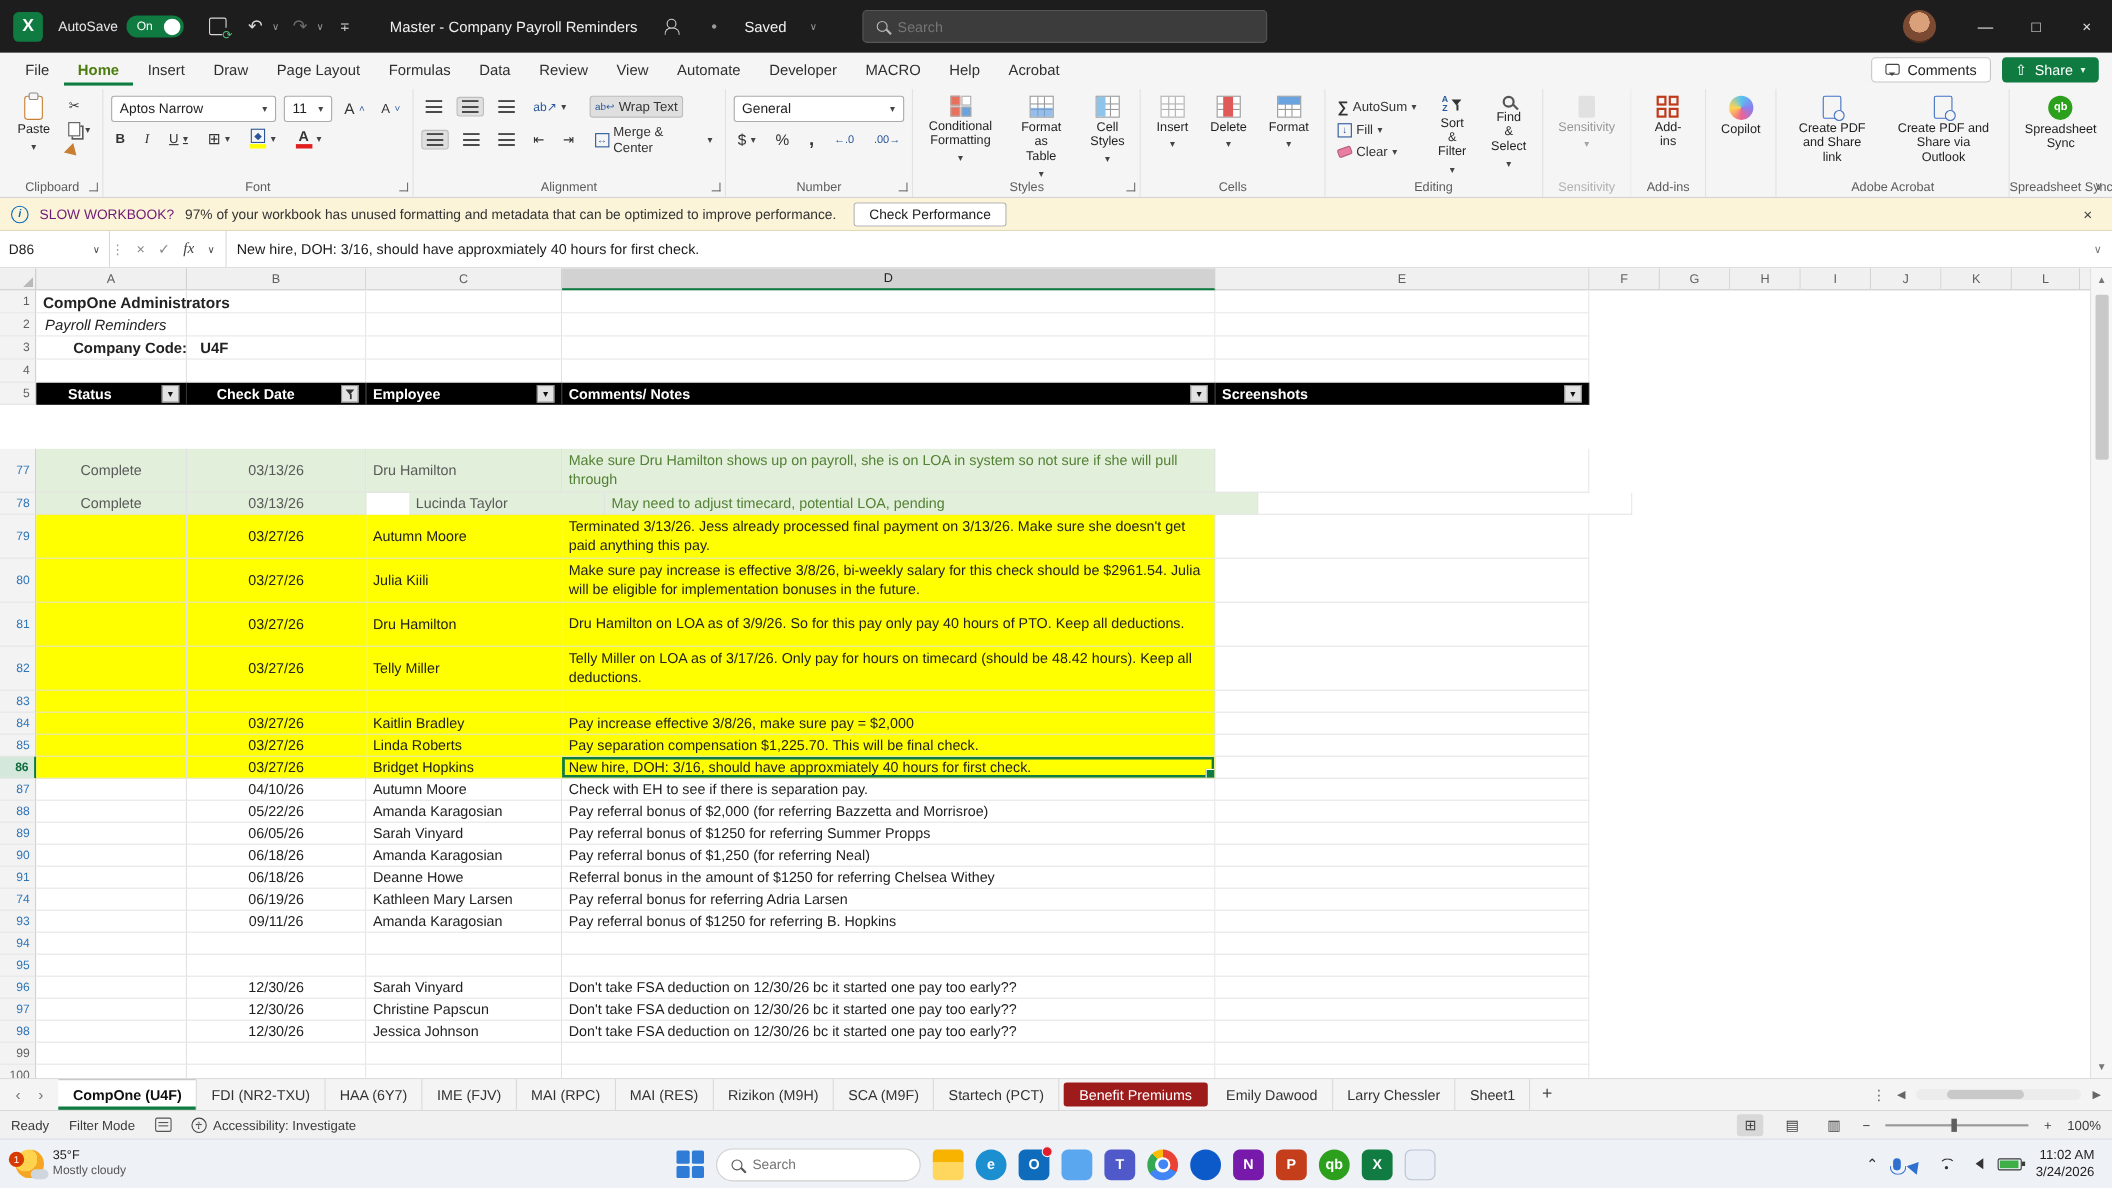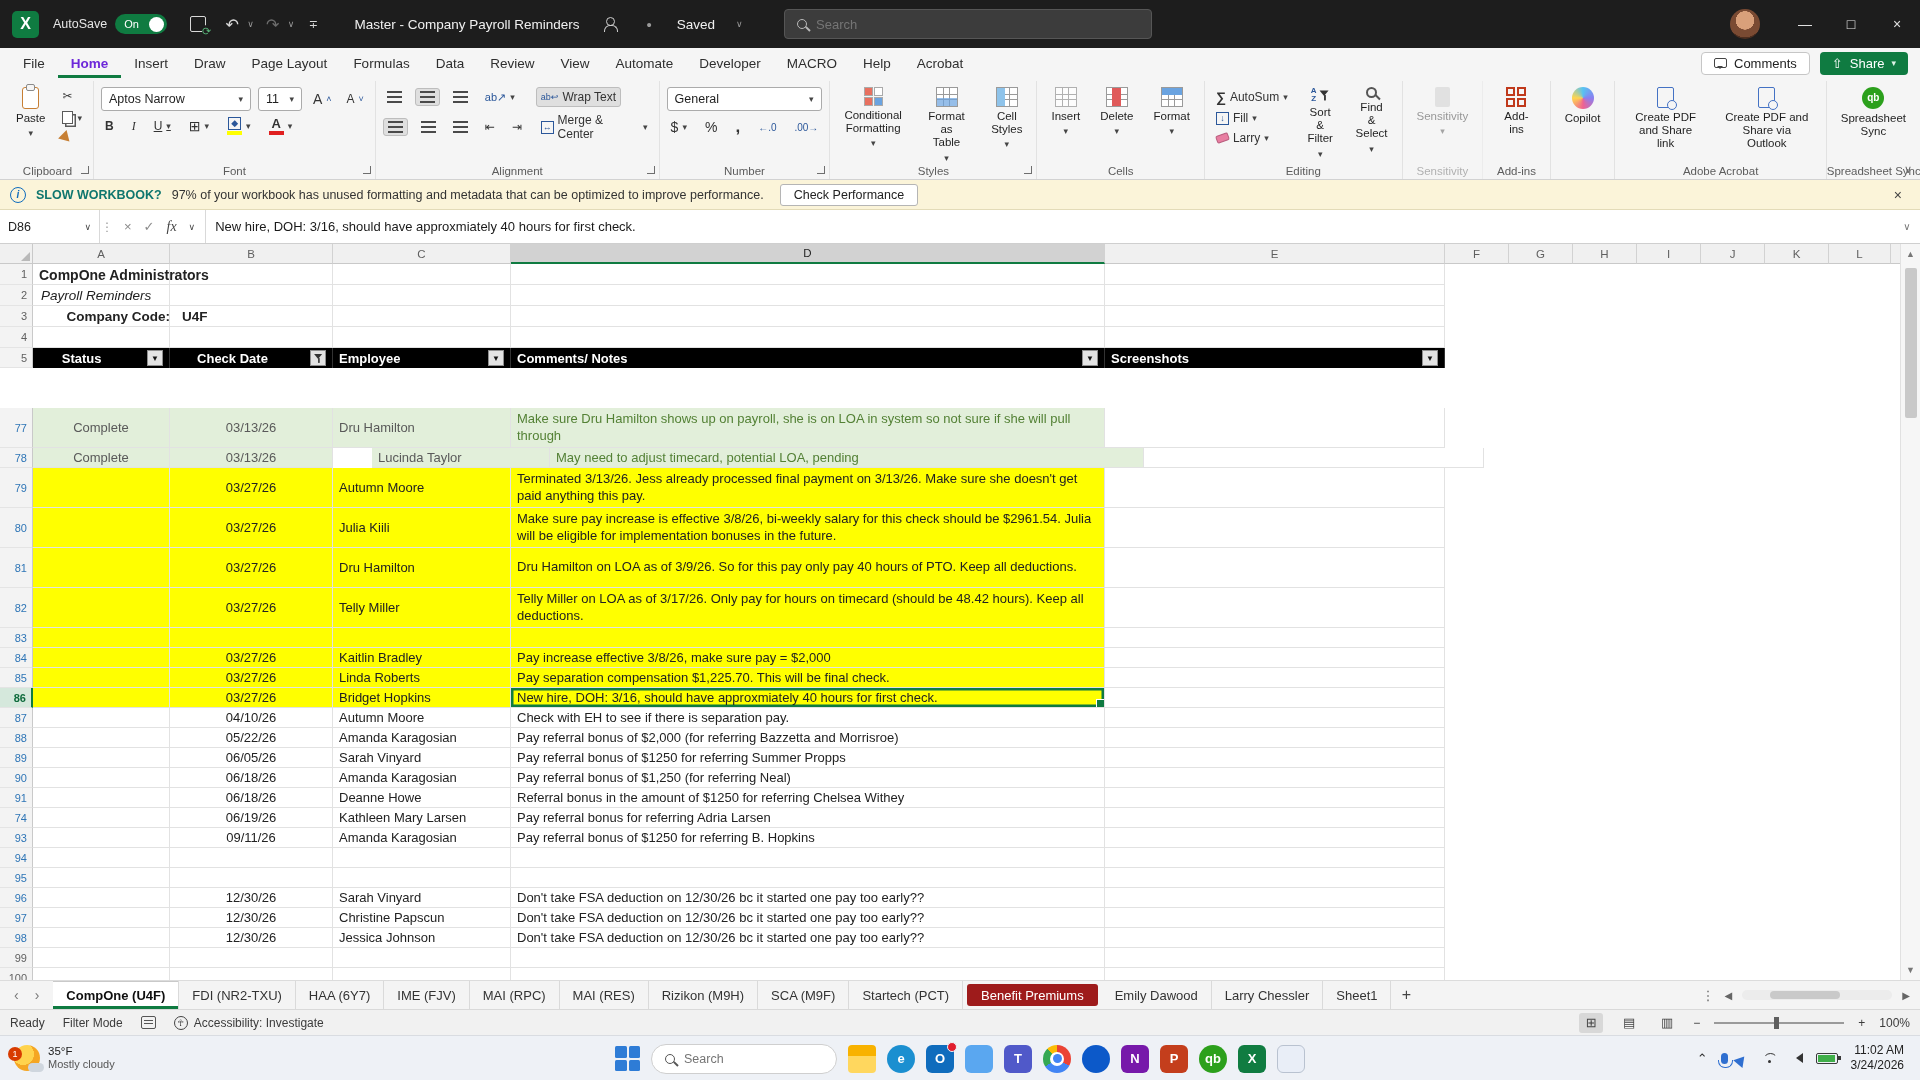--- a/index.html
+++ b/index.html
@@ -29,21 +29,21 @@
   #tb-search input{color:#c9c9c9;font-size:13px;width:100%}
   .mag{width:10px;height:10px;border:1.7px solid #b9b9b9;border-radius:50%;position:relative;flex:none}
   .mag::after{content:"";position:absolute;width:6px;height:1.7px;background:#b9b9b9;transform:rotate(45deg);right:-5px;bottom:-2px}
   #tb-right{margin-left:auto;display:flex;align-items:center;height:100%}
   .avatar{width:30px;height:30px;border-radius:50%;background:radial-gradient(circle at 50% 38%,#d9a07a 0 38%,#7a4a32 39% 70%,#4e2e1f 71%);margin-right:22px}
   .wbtn{width:46px;height:100%;display:grid;place-items:center;font-size:14px;color:#e0e0e0}
 
   
   #rtabs{position:absolute;top:48px;left:0;width:1920px;height:30px;background:#f5f5f5;display:flex;align-items:stretch;padding-left:10px}
   .rtab{display:flex;align-items:center;padding:0 13px;font-size:13.5px;color:#2f2f2f;cursor:pointer}
-  .rtab.active{font-weight:bold;box-shadow:inset 0 -3px 0 #0f7b41;color:#6d28d9}
+  .rtab.active{font-weight:bold;box-shadow:inset 0 -3px 0 #0f7b41;color:#4d7c0f}
   #tab-actions{margin-left:auto;display:flex;align-items:center;gap:10px;padding-right:12px}
   .btn-comments{display:flex;align-items:center;gap:7px;background:#fff;border:1px solid #c6c6c6;border-radius:4px;padding:3px 12px;font-size:13px}
   .cmt-ico{width:13px;height:10px;border:1.4px solid #444;border-radius:2px;position:relative}
   .cmt-ico::after{content:"";position:absolute;left:2px;bottom:-5px;border:3px solid transparent;border-top-color:#444}
   .btn-share{display:flex;align-items:center;gap:7px;background:#0f7b41;color:#fff;border-radius:4px;padding:4px 12px;font-size:13px}
 
   
   #ribbon{position:absolute;top:78px;left:0;width:1920px;height:102px;background:#f5f5f5;border-bottom:1px solid #d2d2d2;display:flex;align-items:stretch;padding:3px 0 0 2px}
   .rgroup{position:relative;border-right:1px solid #e2e2e2;padding:2px 7px 20px 7px;display:flex;align-items:flex-start;gap:6px}
   .glabel{position:absolute;bottom:2px;left:0;width:100%;text-align:center;font-size:11.5px;color:#5c5c5c;white-space:nowrap}
@@ -88,21 +88,21 @@
   .mag2::after{content:"";position:absolute;width:7px;height:2px;background:#555;transform:rotate(45deg);right:-6px;bottom:-2px}
   .eraser{width:13px;height:8px;background:#e87ea1;border:1px solid #b85c7d;transform:rotate(-20deg);border-radius:2px}
   .fillico{width:13px;height:13px;border:1.5px solid #2b579a;display:grid;place-items:center;font-size:9px;color:#2b579a}
   .az{display:flex;flex-direction:column;font-size:8px;font-weight:bold;color:#2b579a;line-height:1}
   .dim-g{opacity:.45}
   #rib-collapse{position:absolute;right:8px;bottom:3px;font-size:11px;color:#666}
 
   
   #perf{position:absolute;top:180px;left:0;width:1920px;height:30px;background:#fbf4d9;border-bottom:1px solid #e3dbb8;display:flex;align-items:center;padding:0 10px;gap:10px;font-size:12.5px}
   .info-i{width:16px;height:16px;border:1.6px solid #0f6cbd;color:#0f6cbd;border-radius:50%;display:grid;place-items:center;font-size:10px;font-style:italic;font-weight:bold;flex:none}
-  #perf .t{font-weight:bold;color:#0f766e}
+  #perf .t{font-weight:normal;color:#701a75}
   #perf .m{color:#333}
   .perf-btn{background:#fff;border:1px solid #b5b5b5;border-radius:3px;padding:3px 13px;font-size:12.5px;margin-left:6px}
   #perf .x{margin-left:auto;color:#444;font-size:14px;padding-right:8px}
 
   
   #fbar{position:absolute;top:210px;left:0;width:1920px;height:34px;background:#fff;border-bottom:1px solid #cfcfcf;display:flex;align-items:stretch}
   #namebox{width:100px;display:flex;align-items:center;justify-content:space-between;padding:0 8px;border-right:1px solid #d9d9d9;font-size:12.5px}
   .fdots{width:14px;display:grid;place-items:center;color:#9a9a9a;font-size:12px}
   #fxzone{display:flex;align-items:center;gap:12px;padding:0 10px;border-right:1px solid #d9d9d9;color:#8a8a8a}
   #fxzone .fx{font-family:"Liberation Serif",serif;font-style:italic;font-size:14px;color:#444}
@@ -445,21 +445,21 @@
           <span>AutoSum</span>
           <span class="vv">▾</span>
         </span>
       <span class="mini">
           <span class="fillico">↓</span>
           <span>Fill</span>
           <span class="vv">▾</span>
         </span>
       <span class="mini">
           <span class="eraser"></span>
-          <span>Larry</span>
+          <span>Clear</span>
           <span class="vv">▾</span>
         </span>
     </div>
     <div class="big">
       <span class="srow" style="gap:2px">
           <span class="az">
             <span>A</span>
             <span>Z</span>
           </span>
           <span class="funnel" style="transform:scale(.9)"></span>

